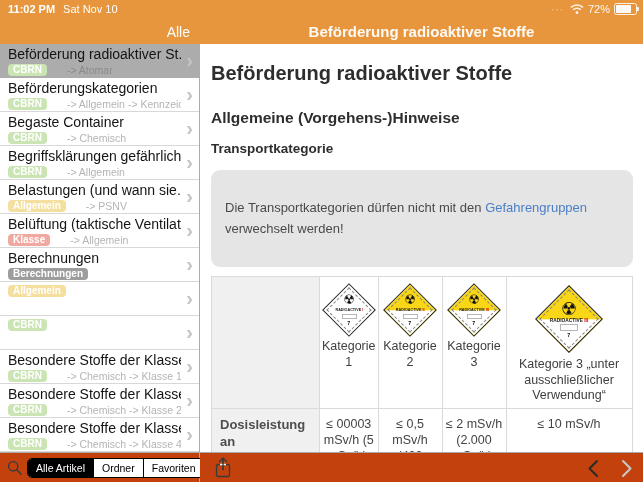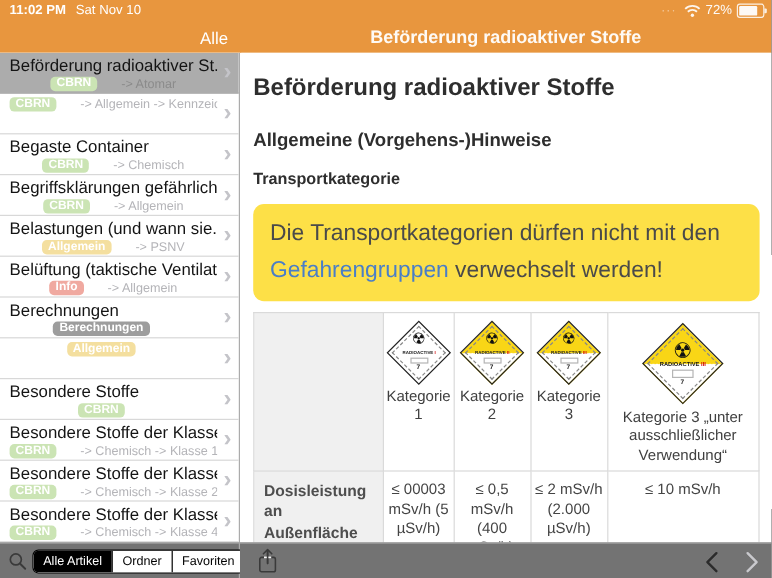--- a/index.html
+++ b/index.html
@@ -21,46 +21,46 @@
   .nav-left .title{position:absolute;left:0;right:0;text-align:center;top:3px;font-size:15px;font-weight:bold;}
   .info-btn{position:absolute;right:10px;top:4px;font-size:14px;color:#fff;cursor:pointer;}
   .nav-right{position:absolute;left:200px;top:0;width:443px;height:24px;}
   .nav-right .title{position:absolute;left:0;right:0;text-align:center;top:3px;font-size:15px;font-weight:bold;color:rgba(255,255,255,.95);}
 
   
   .sidebar{position:absolute;top:44px;left:0;width:200px;bottom:30px;background:#fff;border-right:1px solid #ABABAB;box-sizing:border-box;overflow:hidden;}
   .srow{position:relative;height:34px;border-bottom:1px solid #D8D8D8;box-sizing:border-box;padding:2px 18px 0 8px;cursor:pointer;}
   .srow.selected{background:#ACACAC;border-bottom-color:#ACACAC;}
   .stitle{font-size:14px;color:#141414;line-height:17px;white-space:nowrap;overflow:hidden;}
-  .smeta{display:flex;align-items:center;gap:20px;height:13px;margin-top:0px;justify-content:center;}
+  .smeta{display:flex;align-items:center;gap:20px;height:13px;margin-top:0px;}
   .badge{display:inline-block;font-size:10px;font-weight:bold;color:#fff;padding:0px 5px 1px;border-radius:4px;line-height:11px;}
   .spath{font-size:10.5px;color:#B4B4B8;white-space:nowrap;overflow:hidden;}
   .srow.selected .spath{color:#8B8B8B;}
   .chev{position:absolute;right:6px;top:5px;font-size:20px;color:#C4C4C9;font-weight:bold;}
 
   
-  .toolbar{position:absolute;bottom:0;height:30px;background:#737373;border-top:1px solid #A9A9A9;box-sizing:border-box;}
+  .toolbar{position:absolute;bottom:0;height:30px;background:#c2410c;border-top:1px solid #A9A9A9;box-sizing:border-box;}
   .tb-left{left:0;width:200px;border-right:1px solid #ABABAB;}
   .tb-right{left:200px;width:443px;}
   .searchbtn{position:absolute;left:7px;top:7px;cursor:pointer;}
   .seg{position:absolute;left:27px;top:5px;display:flex;border:1px solid #000;border-radius:5px;overflow:hidden;background:#fff;}
   .seg .s{font-size:10.5px;color:#000;padding:3px 8px;border-left:1px solid #000;cursor:pointer;white-space:nowrap;}
   .seg .s:first-child{border-left:none;}
   .seg .s.on{background:#000;color:#fff;}
   .sharebtn{position:absolute;left:13px;top:3px;cursor:pointer;}
   .navchevs{position:absolute;right:10px;top:6px;display:flex;gap:22px;}
   .nc{cursor:pointer;}
 
   
   .content{position:absolute;top:44px;left:201px;width:442px;bottom:30px;background:#fff;overflow:hidden;}
   .c-inner{padding:0 10px 0 10px;}
   h1.art{font-size:20px;color:#2e2e2e;margin:18px 0 0 0;}
   h2.art{font-size:15.5px;color:#2e2e2e;margin:24px 0 0 0;}
   h3.art{font-size:13.5px;color:#2e2e2e;margin:14px 0 0 0;}
-  .note{margin-top:14px;background:#fde047;border-radius:9px;padding:9px 14px;font-size:19px;color:#4a4a4a;line-height:1.65;width:394px;}
+  .note{margin-top:14px;background:#e5e5e5;border-radius:9px;padding:27px 14px;font-size:13px;color:#4a4a4a;line-height:1.65;width:394px;}
   .note a{color:#4A7EC7;text-decoration:none;cursor:pointer;}
 
   table.cats{border-collapse:collapse;margin-top:9px;table-layout:fixed;}
   table.cats td{border:1px solid #DADADA;vertical-align:top;box-sizing:border-box;}
   td.rowhead{background:#F0F0F0;font-weight:bold;color:#4E4E4E;font-size:13px;padding:7px 8px;line-height:1.35;}
   td.hcell{background:#fff;text-align:center;padding:4px 2px 4px;}
   td.vcell{background:#fff;text-align:center;font-size:12.5px;color:#444;padding:7px 3px;line-height:1.3;}
   .collabel{font-size:12.5px;color:#404040;line-height:1.25;}
   .pwrap{height:58px;display:flex;align-items:center;justify-content:center;}
   .pwrap.big{height:76px;}
@@ -122,20 +122,21 @@
     <div class="srow selected">
       <div class="stitle">Beförderung radioaktiver St...</div>
       <div class="smeta">
         <span class="badge" style="background: rgb(203, 228, 180);">CBRN</span>
         <span class="spath">-&gt; Atomar</span>
       </div>
       <span class="chev">›</span>
     </div>
 
     <div class="srow">
+      <div class="stitle">Beförderungskategorien</div>
       <div class="smeta">
         <span class="badge" style="background: rgb(203, 228, 180);">CBRN</span>
         <span class="spath">-&gt; Allgemein -&gt; Kennzeichnung</span>
       </div>
       <span class="chev">›</span>
     </div>
 
     <div class="srow">
       <div class="stitle">Begaste Container</div>
       <div class="smeta">
@@ -159,21 +160,21 @@
       <div class="smeta">
         <span class="badge" style="background: rgb(244, 223, 159);">Allgemein</span>
         <span class="spath">-&gt; PSNV</span>
       </div>
       <span class="chev">›</span>
     </div>
 
     <div class="srow">
       <div class="stitle">Belüftung (taktische Ventilat...</div>
       <div class="smeta">
-        <span class="badge" style="background: rgb(240, 169, 160);">Info</span>
+        <span class="badge" style="background: rgb(240, 169, 160);">Klasse</span>
         <span class="spath">-&gt; Allgemein</span>
       </div>
       <span class="chev">›</span>
     </div>
 
     <div class="srow">
       <div class="stitle">Berechnungen</div>
       <div class="smeta">
         <span class="badge" style="background: rgb(157, 157, 157);">Berechnungen</span>
         <span class="spath"></span>
@@ -183,21 +184,20 @@
 
     <div class="srow">
       <div class="smeta">
         <span class="badge" style="background: rgb(244, 223, 159);">Allgemein</span>
         <span class="spath"></span>
       </div>
       <span class="chev">›</span>
     </div>
 
     <div class="srow">
-      <div class="stitle">Besondere Stoffe</div>
       <div class="smeta">
         <span class="badge" style="background: rgb(203, 228, 180);">CBRN</span>
         <span class="spath"></span>
       </div>
       <span class="chev">›</span>
     </div>
 
     <div class="srow">
       <div class="stitle">Besondere Stoffe der Klasse 1</div>
       <div class="smeta">

